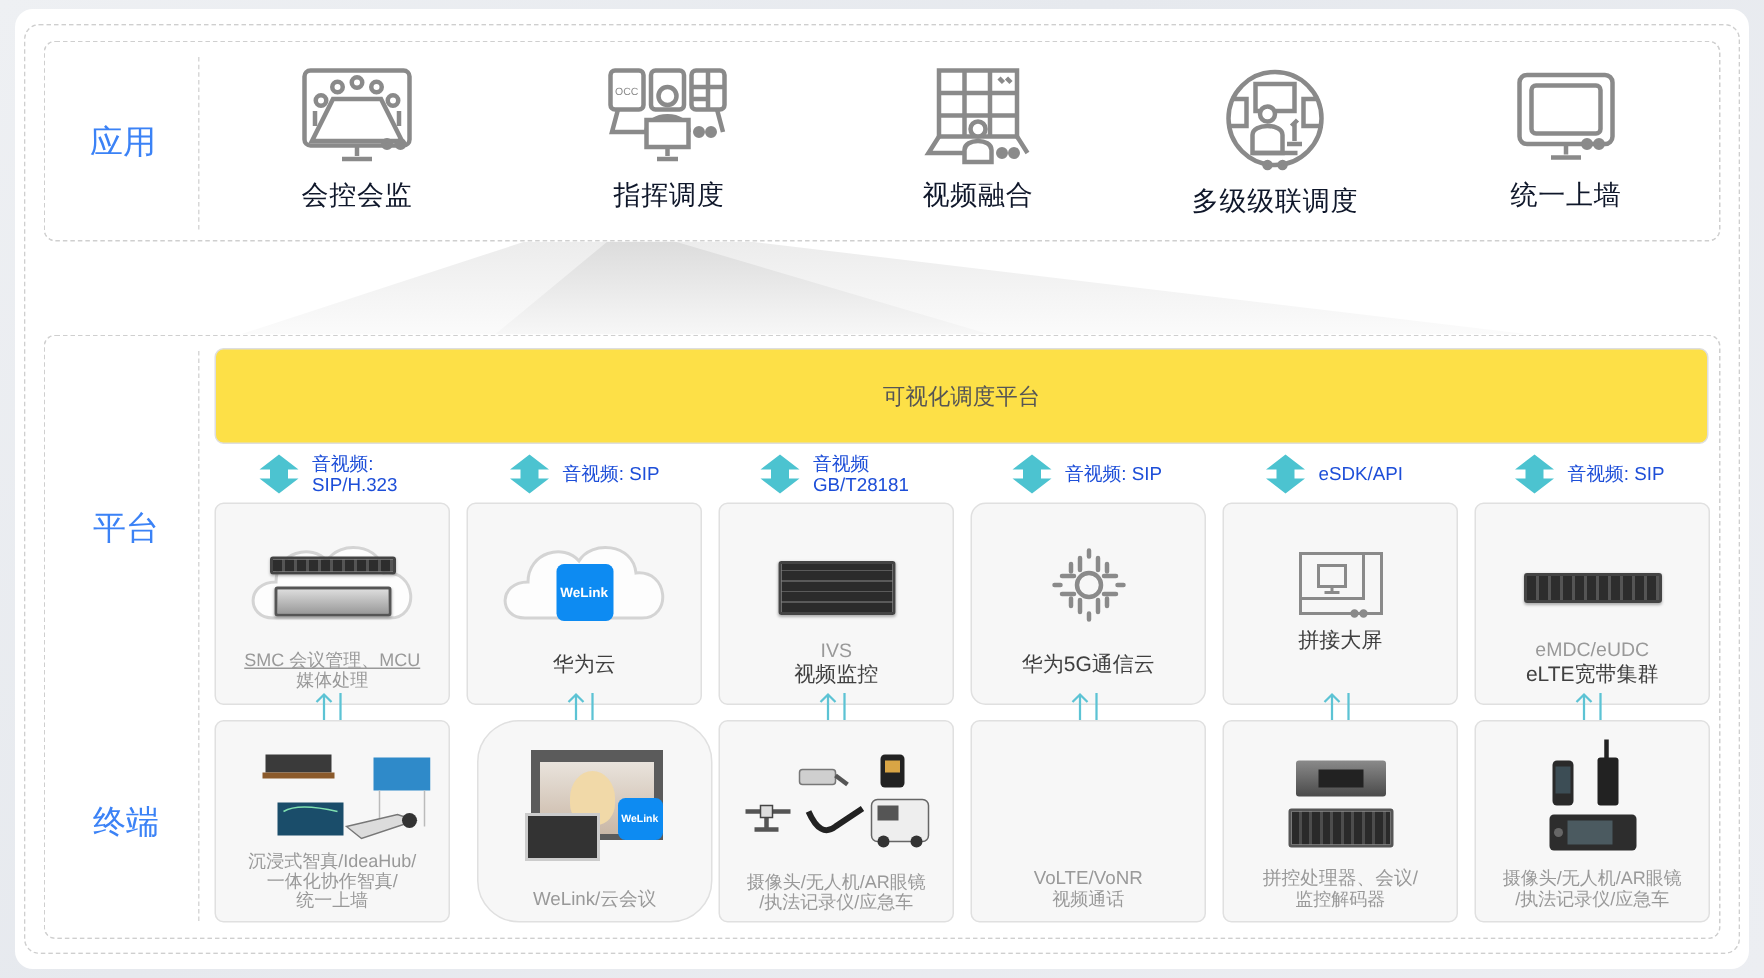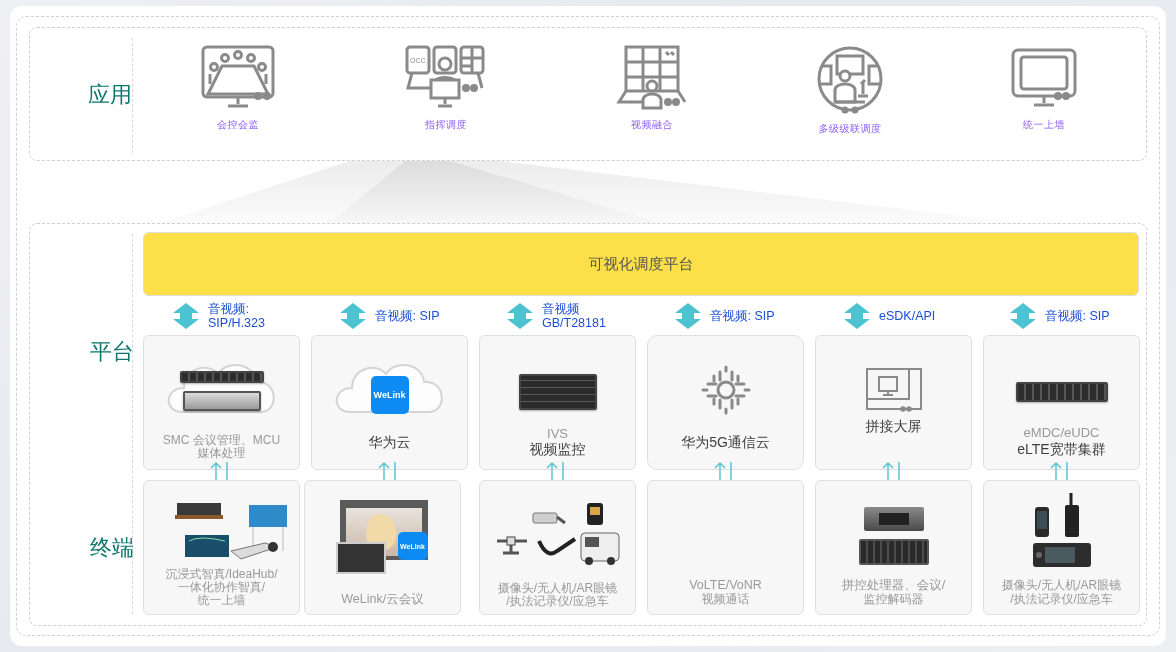--- a/index.html
+++ b/index.html
@@ -19,35 +19,35 @@
   }
   .section {
     position: absolute; border: 1px dashed #cfcfcf; border-radius: 8px;
   }
   .sec-app { left: 29px; top: 27px; width: 1118px; height: 134px; }
   .sec-plat { left: 29px; top: 223px; width: 1118px; height: 403px; }
   .vdiv {
     position: absolute; left: 132px; border-left: 1px dashed #d8d8d8;
   }
   .row-label {
-    position: absolute; width: 100px; text-align: right;
-    font-size: 22px; color: #0f766e; 
+    position: absolute; width: 100px; text-align: center;
+    font-size: 22px; color: #3b82f6; 
   }
   
   .fan {
     position: absolute; left: 160px; top: 161px; width: 860px; height: 62px;
     overflow: hidden;
   }
   .fan svg { width: 100%; height: 100%; display: block; }
   
   .app-item {
     position: absolute; top: 44px; width: 160px; text-align: center;
   }
   .app-item svg { display: block; margin: 0 auto; }
-  .app-item .lbl { margin-top: 8px; font-size: 10px; color: #8b5cf6; letter-spacing: 0.5px; }
+  .app-item .lbl { margin-top: 8px; font-size: 18px; color: #0f172a; letter-spacing: 0.5px; }
   
   .plat-bar {
     position: absolute; left: 143px; top: 232px; width: 996px; height: 64px;
     background: #fde047; border: 1px solid #dedede; border-radius: 6px;
     display: flex; align-items: center; justify-content: center;
     font-size: 15px; color: #555;
   }
   
   .proto {
     position: absolute; top: 299px; height: 34px; display: flex; align-items: center; gap: 8px;
@@ -248,21 +248,21 @@
 <div class="box top" style="left:143px;">
   <div class="illus">
     <svg width="120" height="70" viewBox="0 0 120 70" style="position:absolute;top:10px;">
         <path d="M20 60 C2 60 2 36 22 36 C22 16 46 10 56 22 C64 8 92 10 94 30 C116 28 118 60 98 60 Z" fill="#fdfdfd" stroke="#d4d4d4" stroke-width="2"></path>
       </svg>
     <div style="position:relative;display:flex;flex-direction:column;align-items:center;gap:8px;top:6px;">
       <div class="server" style="width:84px;height:12px;"></div>
       <div class="server silver" style="width:78px;"></div>
     </div>
   </div>
-  <div class="cap" style="top:98px;">SMC 会议管理、MCU</div>
+  <div class="cap" style="top:98px;text-decoration:underline;">SMC 会议管理、MCU</div>
   <div class="cap" style="top:111px;">媒体处理</div>
 </div>
 
 <div class="box top" style="left:311px;">
   <div class="illus">
     <svg width="120" height="70" viewBox="0 0 120 70" style="position:absolute;top:10px;">
         <path d="M20 60 C2 60 2 36 22 36 C22 16 46 10 56 22 C64 8 92 10 94 30 C116 28 118 60 98 60 Z" fill="#fdfdfd" stroke="#d4d4d4" stroke-width="2"></path>
       </svg>
     <div class="welink" style="position:relative;width:38px;height:38px;top:10px;">WeLink</div>
   </div>
@@ -341,21 +341,21 @@
         <path d="M32 40 q10 -6 36 0" stroke="#7fe0b0" fill="none"></path>
       <path d="M74 50 L108 42 L120 46 L84 58 Z" fill="#dcdcdc" stroke="#777"></path>
       <circle cx="116" cy="46" r="5" fill="#333"></circle>
     </svg>
   </div>
   <div class="cap" style="top:87px;">沉浸式智真/IdeaHub/</div>
   <div class="cap" style="top:100px;">一体化协作智真/</div>
   <div class="cap" style="top:113px;">统一上墙</div>
 </div>
 
-<div class="box bot" style="left:304px;">
+<div class="box bot" style="left:318px;border-radius:28px;">
   <div class="illus" style="top:18px;height:78px;">
     <div style="position:relative;width:94px;height:76px;">
       <div style="position:absolute;left:4px;top:0;width:88px;height:60px;background:#5b5b5b;"></div>
       <div style="position:absolute;left:10px;top:8px;width:76px;height:48px;background:linear-gradient(#e9e3dc,#c9b7a6);"></div>
       <div style="position:absolute;left:30px;top:14px;width:30px;height:36px;border-radius:50% 50% 40% 40%;background:#f1d9a8;"></div>
       <div style="position:absolute;left:0;top:42px;width:50px;height:32px;background:#333;border:2px solid #ccc;"></div>
       <div class="welink" style="position:absolute;left:62px;top:32px;width:30px;height:28px;font-size:7px;">WeLink</div>
     </div>
   </div>
   <div class="cap" style="top:112px;font-size:12.5px;">WeLink/云会议</div>

